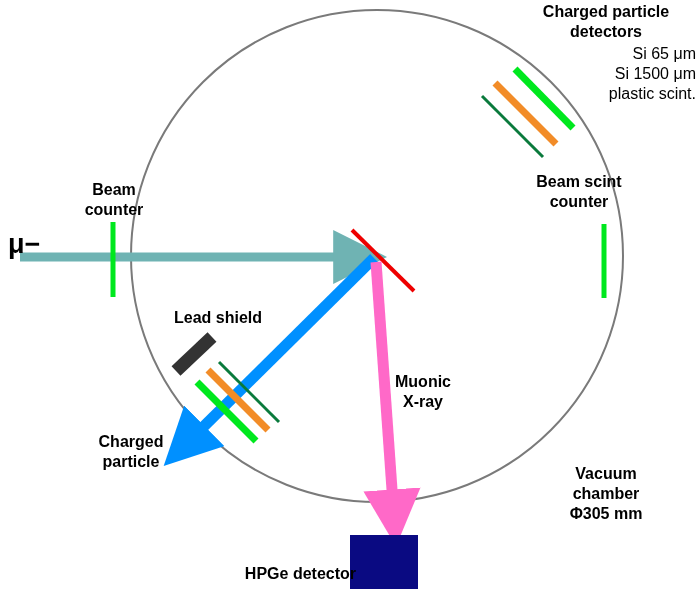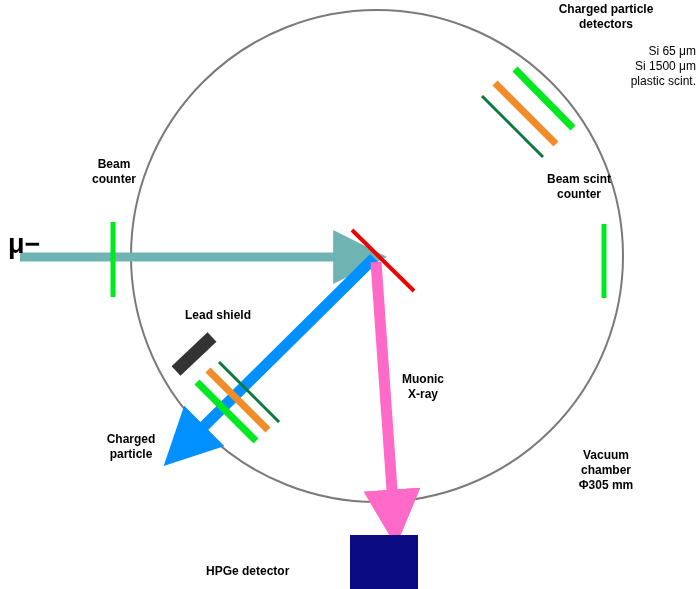--- a/index.html
+++ b/index.html
@@ -19,21 +19,21 @@
     position: absolute;
     left: 0;
     top: 0;
     width: 696px;
     height: 589px;
   }
   .lbl {
     position: absolute;
     font-family: "Liberation Sans", sans-serif;
     font-weight: bold;
-    font-size: 12px;
+    font-size: 16px;
     color: #000000;
     line-height: 1.25;
     white-space: pre;
     text-align: center;
   }
   .lbl.center { text-align: center; }
   .lbl.left   { text-align: left; }
   .lbl-mu {
     font-size: 27px;
     font-weight: bold;
@@ -82,21 +82,21 @@
     <line x1="208" y1="370" x2="268" y2="430" stroke="#f28c28" stroke-width="7"></line>
     <line x1="219" y1="362" x2="279" y2="422" stroke="#0a7a3c" stroke-width="3"></line>
 
     <line x1="176" y1="371" x2="212" y2="337" stroke="#333333" stroke-width="13"></line>
 
     <rect x="350" y="535" width="68" height="54" fill="#0a0a82"></rect>
   </svg>
 
   <div class="lbl lbl-mu left" style="left:8px; top:228px;">μ−</div>
 
-  <div class="lbl center" style="left:62px; top:157px; width:104px;">Beam
+  <div class="lbl center" style="left:62px; top:180px; width:104px;">Beam
 counter</div>
 
 
   <div class="lbl lbl-cpd-title center" style="left:516px; top:2px; width:180px;">Charged particle
 detectors</div>
 
   <div class="lbl lbl-cpd-spec center" style="left:516px; top:44px; width:180px;text-align:right;">Si 65 μm
 Si 1500 μm
 plastic scint.</div>
 
@@ -104,19 +104,19 @@
 counter</div>
 
   <div class="lbl center" style="left:76px; top:432px; width:110px;">Charged
 particle</div>
 
   <div class="lbl center" style="left:156px; top:308px; width:124px;">Lead shield</div>
 
   <div class="lbl center" style="left:376px; top:372px; width:94px;">Muonic
 X-ray</div>
 
-  <div class="lbl center" style="left:546px; top:448px; width:120px;">Vacuum
+  <div class="lbl center" style="left:546px; top:464px; width:120px;">Vacuum
 chamber
 Φ305 mm</div>
 
-  <div class="lbl left" style="left:206px; top:564px; width:150px;">HPGe detector</div>
+  <div class="lbl left" style="left:206px; top:564px; width:150px;text-align:right;">HPGe detector</div>
 
 </div>
 
 </body></html>

